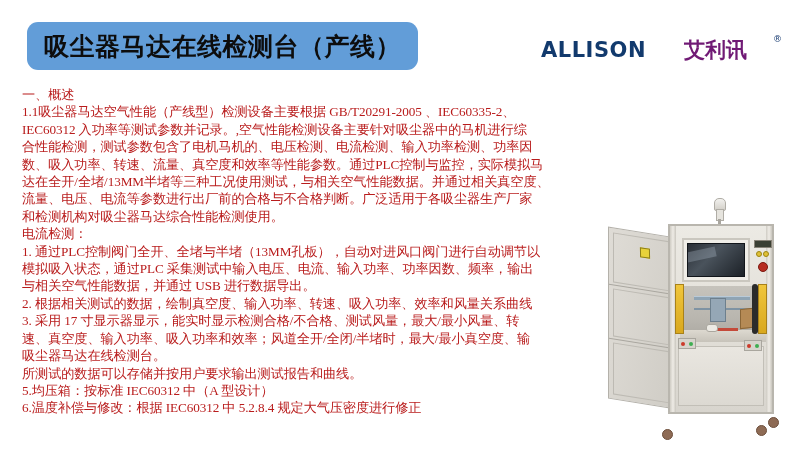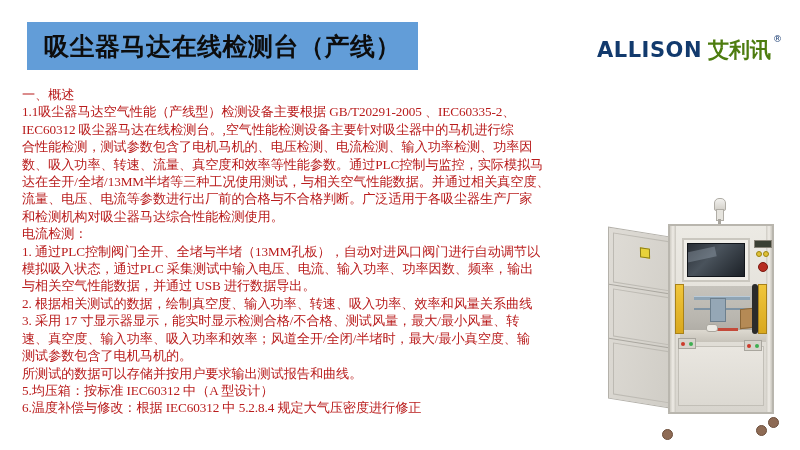--- a/index.html
+++ b/index.html
@@ -21,21 +21,21 @@
   }
 
   
   .title-box {
     position: absolute;
     left: 27px;
     top: 22px;
     width: 391px;
     height: 48px;
     background: #629dd8;
-    border-radius: 0;
+    border-radius: 11px;
     display: flex;
     align-items: center;
     justify-content: center;
     box-sizing: border-box;
   }
   .title-text {
     color: #0d0d0d;
     font-size: 25px;
     font-weight: 700;
     letter-spacing: 0.5px;
@@ -44,35 +44,36 @@
   }
 
   
   .logo {
     position: absolute;
     right: 18px;
     top: 38px;
     display: flex;
     align-items: flex-start;
     height: 28px;
+    gap: 24px;
   }
   .logo-en {
     font-family: "DejaVu Sans", "Liberation Sans", sans-serif;
     font-weight: 700;
     font-size: 21px;
     color: #123a6d;
     letter-spacing: 0.5px;
     line-height: 24px;
   }
   .logo-cn {
     font-family: "DejaVu Sans", "Liberation Sans", sans-serif;
     font-weight: 700;
     font-size: 21px;
-    color: #4d7c0f;
-    margin-left: 6px;
+    color: #701a75;
+    margin-left: 14px;
     line-height: 24px;
   }
   .logo-r {
     font-family: "DejaVu Sans", "Liberation Sans", sans-serif;
     font-size: 9px;
     color: #1d3f74;
     margin-left: 2px;
     margin-top: -4px;
   }
 
@@ -378,34 +379,34 @@
 
   <div class="logo">
     <span class="logo-en">ALLISON</span>
     <span class="logo-cn">艾利讯</span>
     <span class="logo-r">®</span>
   </div>
 
   <div class="body-text">
     <div class="line heading">一、概述</div>
     <div class="line">1.1吸尘器马达空气性能（产线型）检测设备主要根据 GB/T20291-2005 、IEC60335-2、</div>
-    <div class="line">IEC60312 吸尘器马达在线检测台。,空气性能检测设备主要针对吸尘器中的马机进行综</div>
+    <div class="line">IEC60312 入功率等测试参数并记录。,空气性能检测设备主要针对吸尘器中的马机进行综</div>
     <div class="line">合性能检测，测试参数包含了电机马机的、电压检测、电流检测、输入功率检测、功率因</div>
     <div class="line">数、吸入功率、转速、流量、真空度和效率等性能参数。通过PLC控制与监控，实际模拟马</div>
     <div class="line">达在全开/全堵/13MM半堵等三种工况使用测试，与相关空气性能数据。并通过相关真空度、</div>
     <div class="line">流量、电压、电流等参数进行出厂前的合格与不合格判断。广泛适用于各吸尘器生产厂家</div>
     <div class="line">和检测机构对吸尘器马达综合性能检测使用。</div>
     <div class="line heading">电流检测：</div>
     <div class="line">1. 通过PLC控制阀门全开、全堵与半堵（13MM孔板），自动对进风口阀门进行自动调节以</div>
     <div class="line">模拟吸入状态，通过PLC 采集测试中输入电压、电流、输入功率、功率因数、频率，输出</div>
     <div class="line">与相关空气性能数据，并通过 USB 进行数据导出。</div>
     <div class="line">2. 根据相关测试的数据，绘制真空度、输入功率、转速、吸入功率、效率和风量关系曲线</div>
     <div class="line">3. 采用 17 寸显示器显示，能实时显示检测合格/不合格、测试风量，最大/最小风量、转</div>
     <div class="line">速、真空度、输入功率、吸入功率和效率；风道全开/全闭/半堵时，最大/最小真空度、输</div>
-    <div class="line">测试参数包含了电机马机的。</div>
+    <div class="line">吸尘器马达在线检测台。</div>
     <div class="line">所测试的数据可以存储并按用户要求输出测试报告和曲线。</div>
     <div class="line">5.均压箱：按标准 IEC60312 中（A 型设计）</div>
     <div class="line">6.温度补偿与修改：根据 IEC60312 中 5.2.8.4 规定大气压密度进行修正</div>
   </div>
 
   <div class="photo">
     <div class="machine">
 
       <div class="tower">
         <div class="tower-head"></div>

